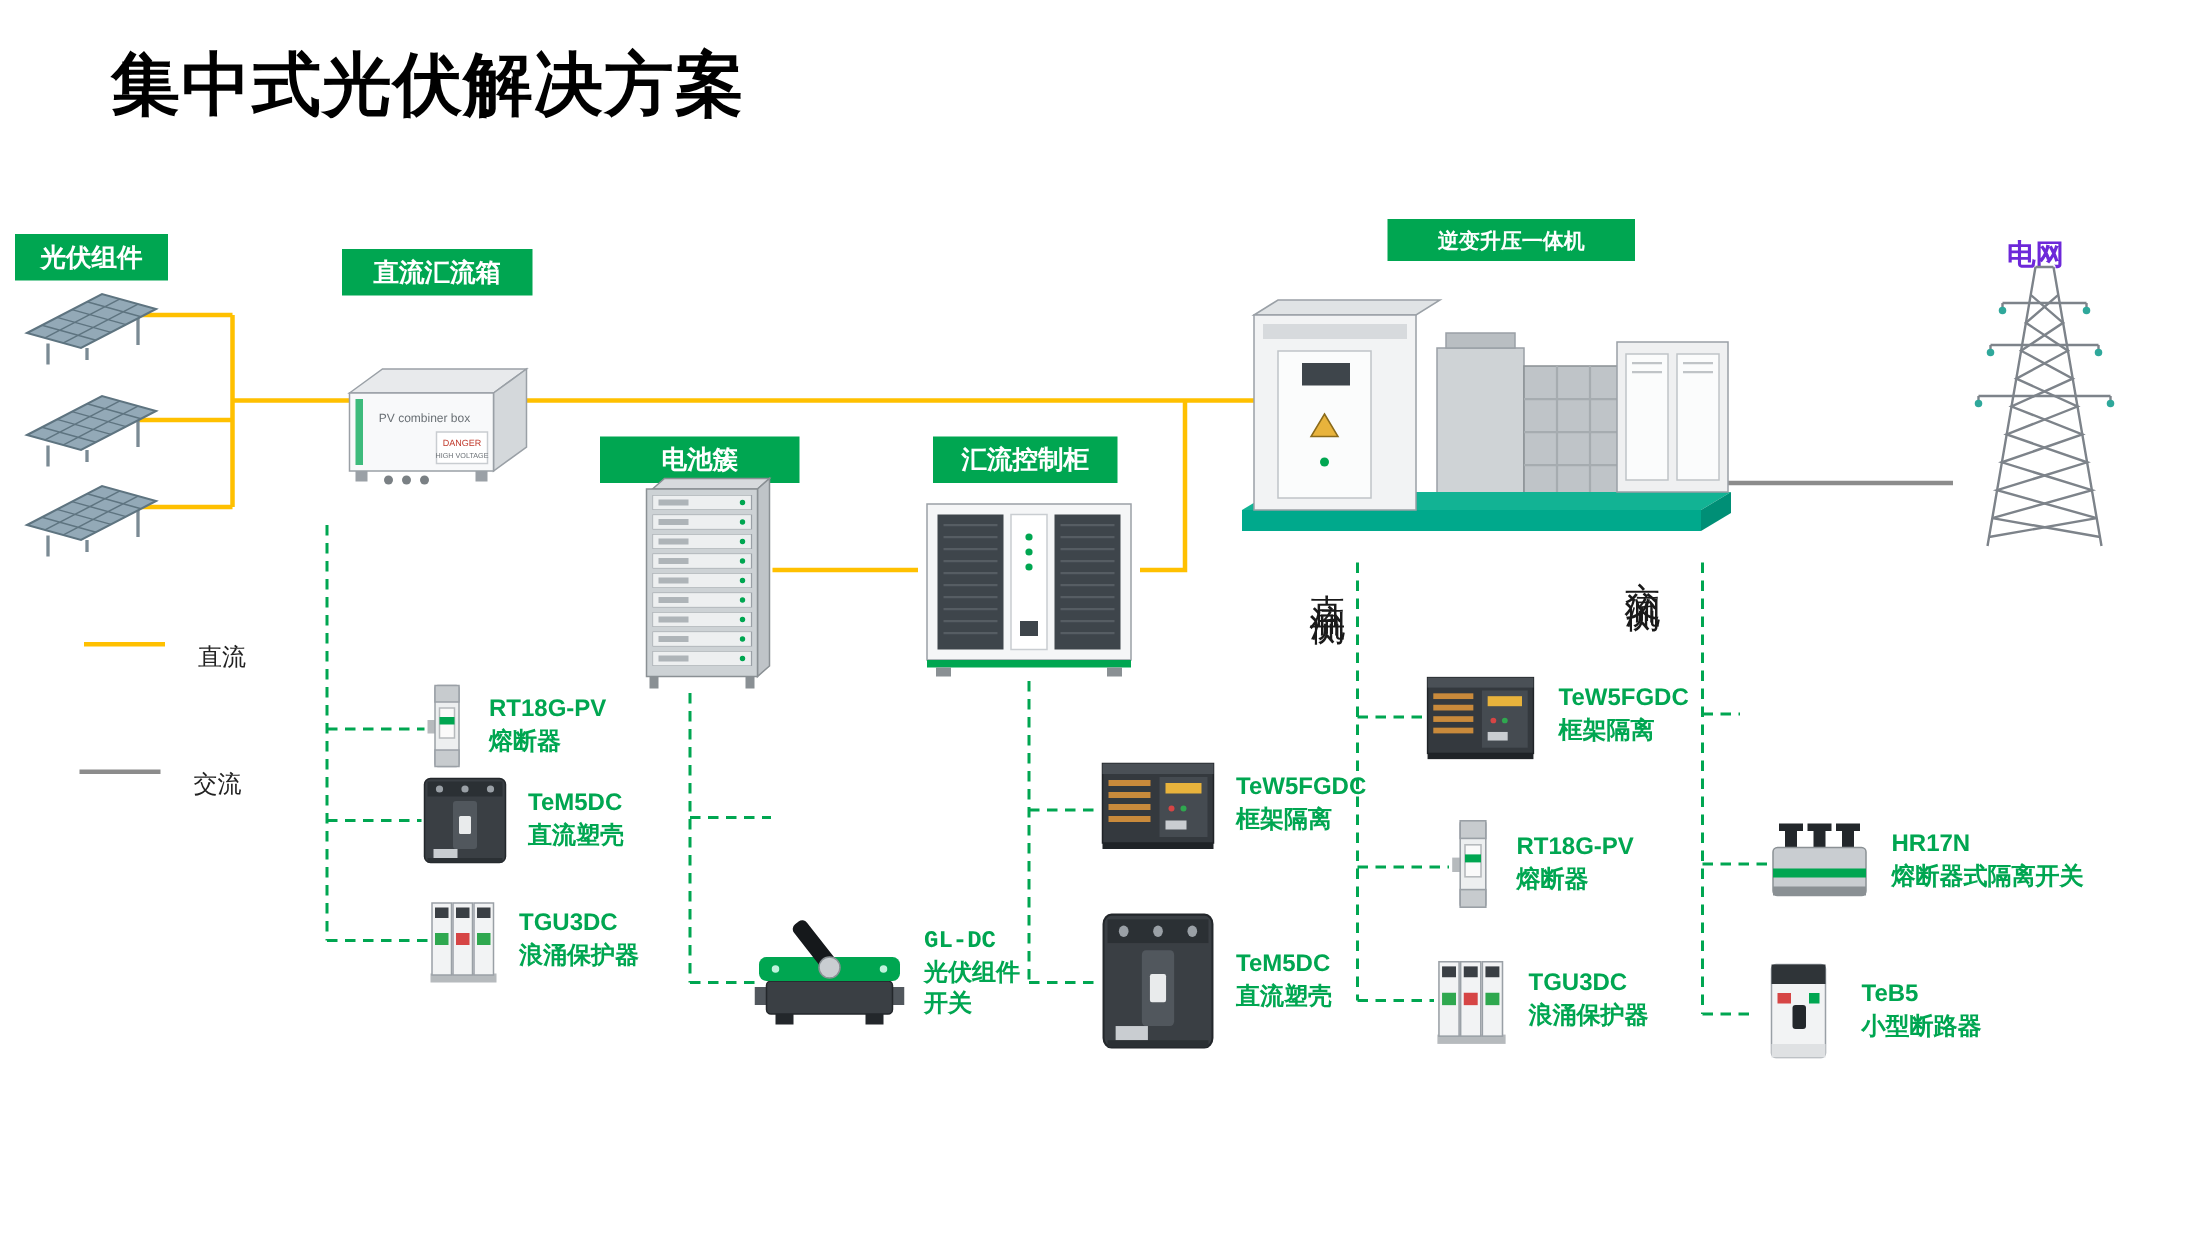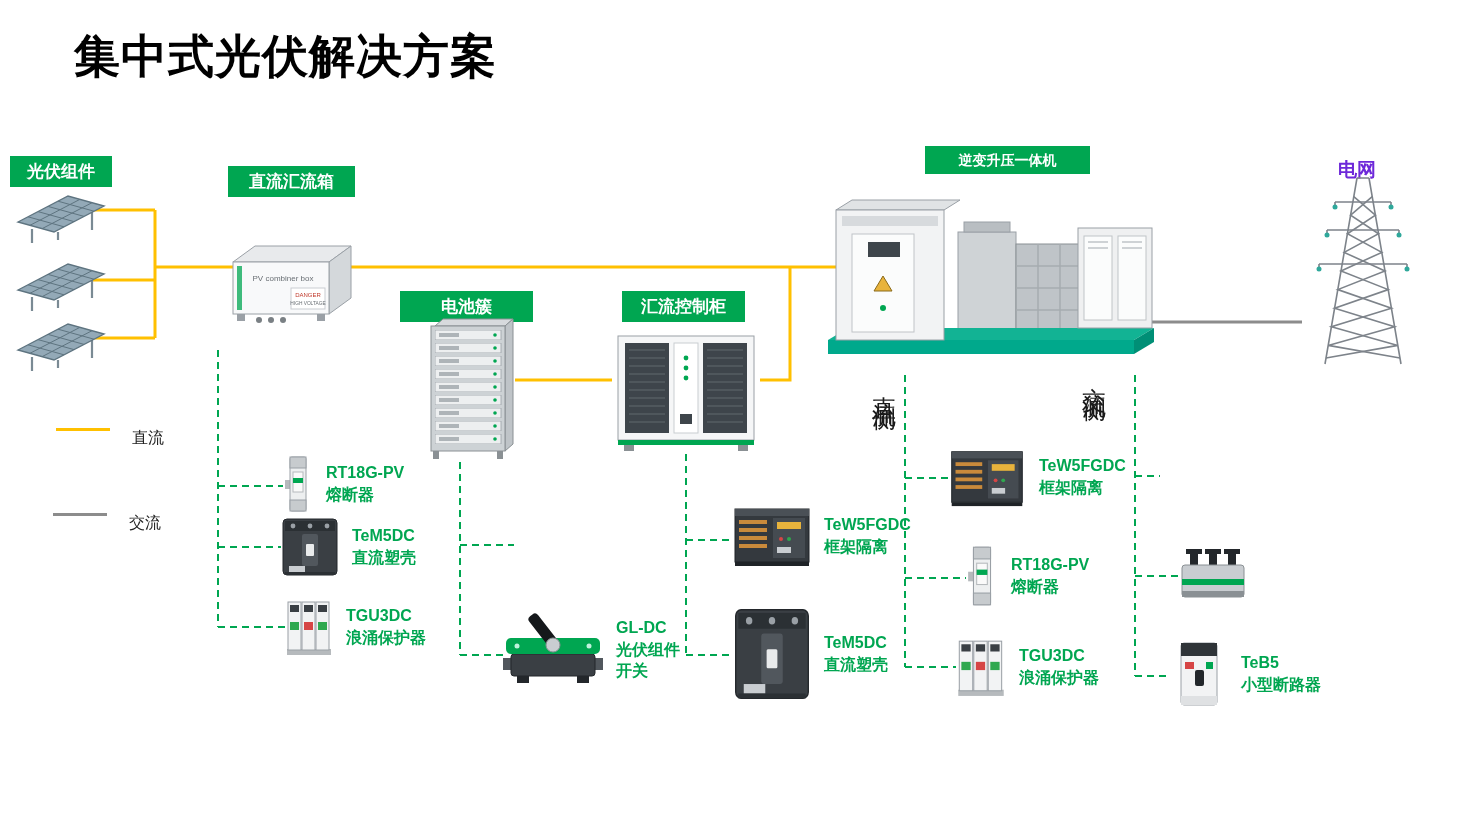--- a/index.html
+++ b/index.html
@@ -301,21 +301,21 @@
     <span class="p-icon"><svg width="48" height="60" viewBox="0 0 48 60">
           <use href="#sym-surge"></use>
         </svg></span>
     <div class="p-label">
       <div>TGU3DC</div>
       <div>浪涌保护器</div>
     </div>
   </div>
 
 
-  <div class="product" style="left:503px; top:612px;">
+  <div class="product" style="left:503px; top:612px;font-family:Liberation Mono, monospace;">
     <span class="p-icon"><svg width="100" height="75" viewBox="0 0 100 75">
           <use href="#sym-gl"></use>
         </svg></span>
     <div class="p-label">
       <div>GL-DC</div>
       <div>光伏组件</div>
       <div>开关</div>
     </div>
   </div>
 
@@ -367,20 +367,24 @@
       <div>TGU3DC</div>
       <div>浪涌保护器</div>
     </div>
   </div>
 
 
   <div class="product" style="left:1178px; top:545px;">
     <span class="p-icon"><svg width="70" height="58" viewBox="0 0 70 58">
           <use href="#sym-hr17"></use>
         </svg></span>
+    <div class="p-label">
+      <div>HR17N</div>
+      <div>熔断器式隔离开关</div>
+    </div>
   </div>
 
   <div class="product" style="left:1170px; top:640px;">
     <span class="p-icon"><svg width="58" height="68" viewBox="0 0 58 68">
           <use href="#sym-mcb"></use>
         </svg></span>
     <div class="p-label">
       <div>TeB5</div>
       <div>小型断路器</div>
     </div>

